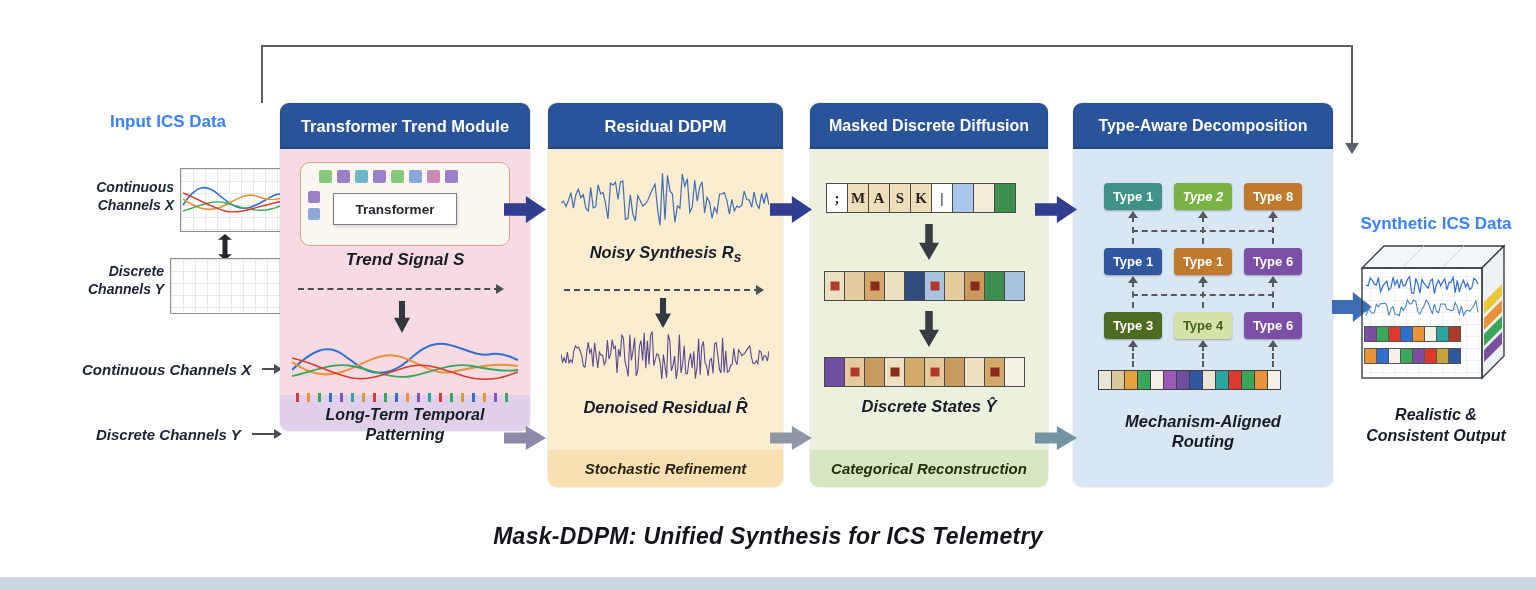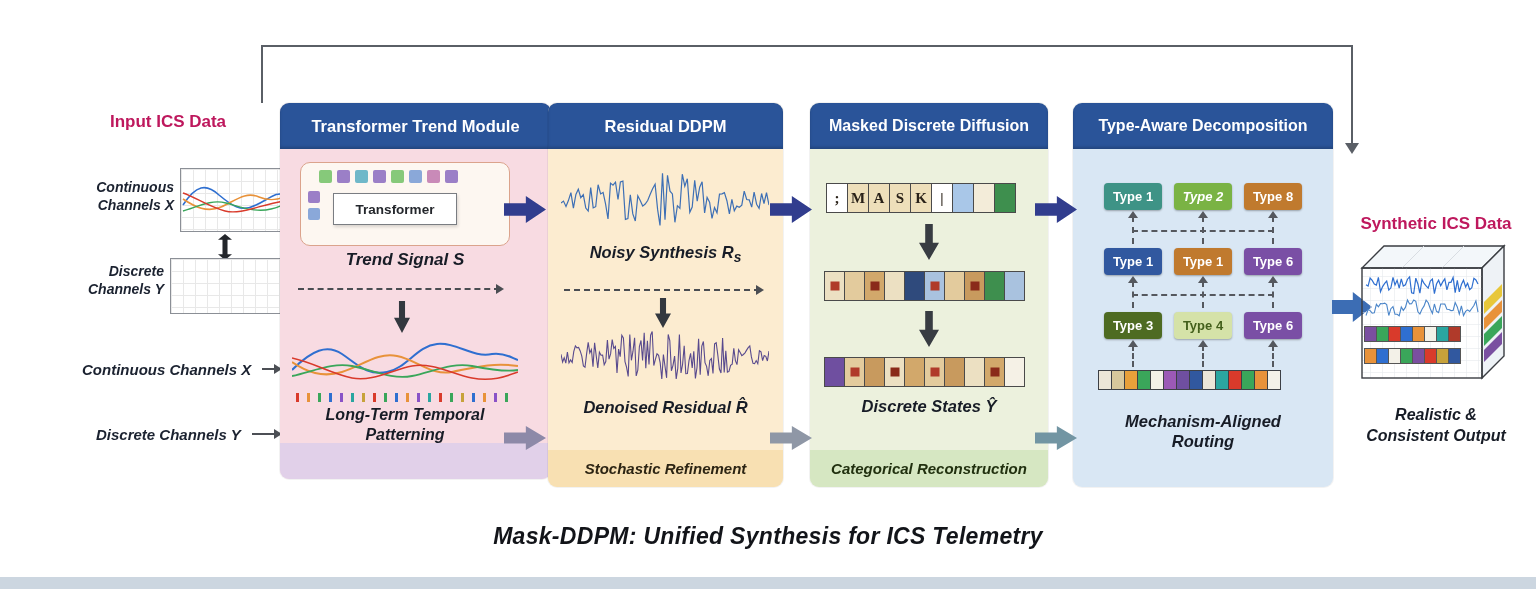--- a/index.html
+++ b/index.html
@@ -4,21 +4,21 @@
 <style>
   html,body{margin:0;padding:0;background:#fff;}
   .canvas{position:relative;width:1536px;height:589px;background:#ffffff;overflow:hidden;
           font-family:"Liberation Sans",sans-serif;color:#14161a;}
 
   
   .fb{position:absolute;background:#5a5f66;}
   .fb-arrow{position:absolute;width:0;height:0;border-left:7px solid transparent;border-right:7px solid transparent;border-top:11px solid #5a5f66;}
 
   
-  .side-title{position:absolute;font-weight:bold;font-size:17px;color:#be185d;text-align:center;}
+  .side-title{position:absolute;font-weight:bold;font-size:17px;color:#3b82f6;text-align:center;}
   .io-label{position:absolute;font-style:italic;font-weight:bold;font-size:14px;line-height:18px;color:#1b2230;text-align:right;}
   .io-label2{position:absolute;font-style:italic;font-weight:bold;font-size:15px;color:#1b2230;}
   .thumb{position:absolute;background:#fff;border:1px solid #8b8f96;box-sizing:border-box;
          background-image:linear-gradient(#e8e8e8 1px,transparent 1px),linear-gradient(90deg,#e8e8e8 1px,transparent 1px);
          background-size:12px 12px;}
   .updown{position:absolute;width:14px;height:26px;background:#23262b;
           clip-path:polygon(50% 0,100% 22%,68% 22%,68% 78%,100% 78%,50% 100%,0 78%,32% 78%,32% 22%,0 22%);}
   .small-line{position:absolute;height:2px;background:#4c4f55;}
   .small-head{position:absolute;width:0;height:0;border-top:5px solid transparent;border-bottom:5px solid transparent;border-left:8px solid #4c4f55;}
 
@@ -127,21 +127,21 @@
   </div>
 
   <div class="io-label2" style="left:82px;top:361px;">Continuous Channels X</div>
   <div class="small-line" style="left:262px;top:368px;width:14px;"></div>
   <div class="small-head" style="left:274px;top:364px;"></div>
 
   <div class="io-label2" style="left:96px;top:426px;">Discrete Channels Y</div>
   <div class="small-line" style="left:252px;top:433px;width:24px;"></div>
   <div class="small-head" style="left:274px;top:429px;"></div>
 
-  <section class="module" style="left:280px;top:103px;width:250px;height:376px;background:#f8dbe2;padding-left:21px;">
+  <section class="module" style="left:280px;top:103px;width:250px;height:328px;background:#f8dbe2;">
     <div style="position:absolute;left:0;bottom:0;right:0;height:36px;background:#e1d0e9;border-radius:0 0 9px 9px;"></div>
     <header class="mhead" style="background: rgb(42, 84, 153);">Transformer Trend Module</header>
 
     <div class="trans-box">
       <span class="trans-tokens">
           <span class="cell" style="background: rgb(134, 201, 122);"></span>
           <span class="cell" style="background: rgb(155, 127, 199);"></span>
           <span class="cell" style="background: rgb(111, 184, 201);"></span>
           <span class="cell" style="background: rgb(155, 127, 199);"></span>
           <span class="cell" style="background: rgb(134, 201, 122);"></span>

